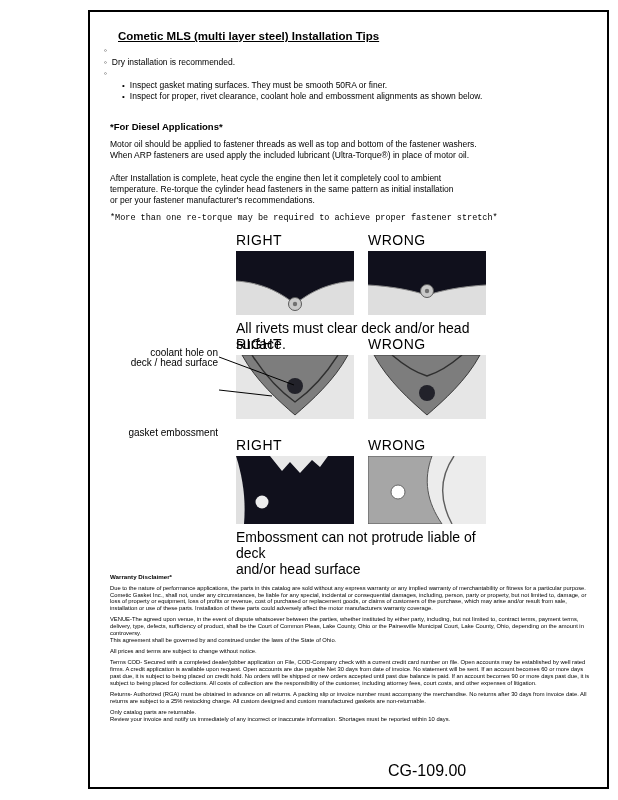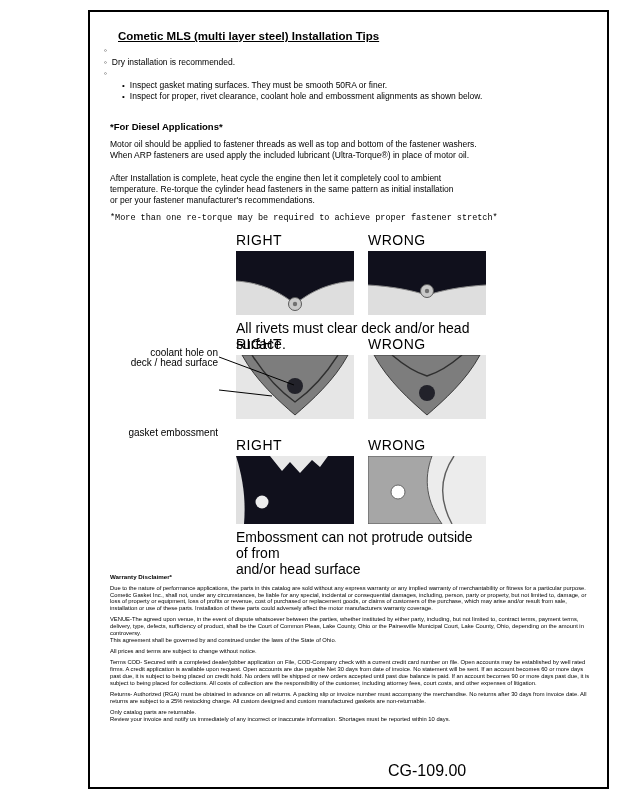--- a/index.html
+++ b/index.html
@@ -135,21 +135,21 @@
           <path d="M0,0 C7,22 10,44 8,68 L0,68 Z" fill="#e0e0e0"></path>
           <circle cx="26" cy="46" r="6.5" fill="#ededed"></circle>
         </svg>
         <svg width="118" height="68" viewBox="0 0 118 68">
           <rect width="118" height="68" fill="#ececec"></rect>
           <path d="M0,0 H64 C55,24 59,46 74,68 H0 Z" fill="#a6a6a6" stroke="#555" stroke-width="1"></path>
           <path d="M86,0 C71,22 71,44 84,68" fill="none" stroke="#5e5e5e" stroke-width="1.4"></path>
           <circle cx="30" cy="36" r="7" fill="#fff" stroke="#666" stroke-width="1"></circle>
         </svg>
       </div>
-      <div class="fig-caption">Embossment can not protrude outside of from
+      <div class="fig-caption">Embossment can not protrude liable of deck
 and/or head surface</div>
     </div>
 
     <div class="abs warranty">
       <h2>Warranty Disclaimer*</h2>
       <p>Due to the nature of performance applications, the parts in this catalog are sold without any express warranty or any implied warranty of merchantability or fitness for a particular purpose.  Cometic Gasket Inc., shall not, under any circumstances, be liable for any special, incidental or consequential damages, including, person, party or property, but not limited to, damage, or loss of property or equipment, loss of profits or revenue, cost of purchased or replacement goods, or claims of customers of the purchase, which may arise and/or result from sale, installation or use of these parts.  Installation of these parts could adversely affect the motor manufacturers warranty coverage.</p>
       <p>VENUE-The agreed upon venue, in the event of dispute whatsoever between the parties, whether instituted by either party, including, but not limited to, contract terms, payment terms, delivery, type, defects, sufficiency of product, shall be the Court of Common Pleas, Lake County, Ohio or the Painesville Municipal Court, Lake County, Ohio, depending on the amount in controversy.
 This agreement shall be governed by and construed under the laws of the State of Ohio.</p>
       <p>All prices and terms are subject to change without notice.</p>
       <p>Terms COD- Secured with a completed dealer/jobber application on File, COD-Company check with a current credit card number on file.  Open accounts may be established by well rated firms.  A credit application is available upon request.  Open accounts are due payable Net 30 days from date of invoice.  No statement will be sent.  If an account becomes 60 or more days past due, it is subject to being placed on credit hold.  No orders will be shipped or new orders accepted until past due balance is paid.  If an account becomes 90 or more days past due, it is subject to being placed for collections.  All costs of collection are the responsibility of the customer, including attorney fees, court costs, and other expenses of litigation.</p>

